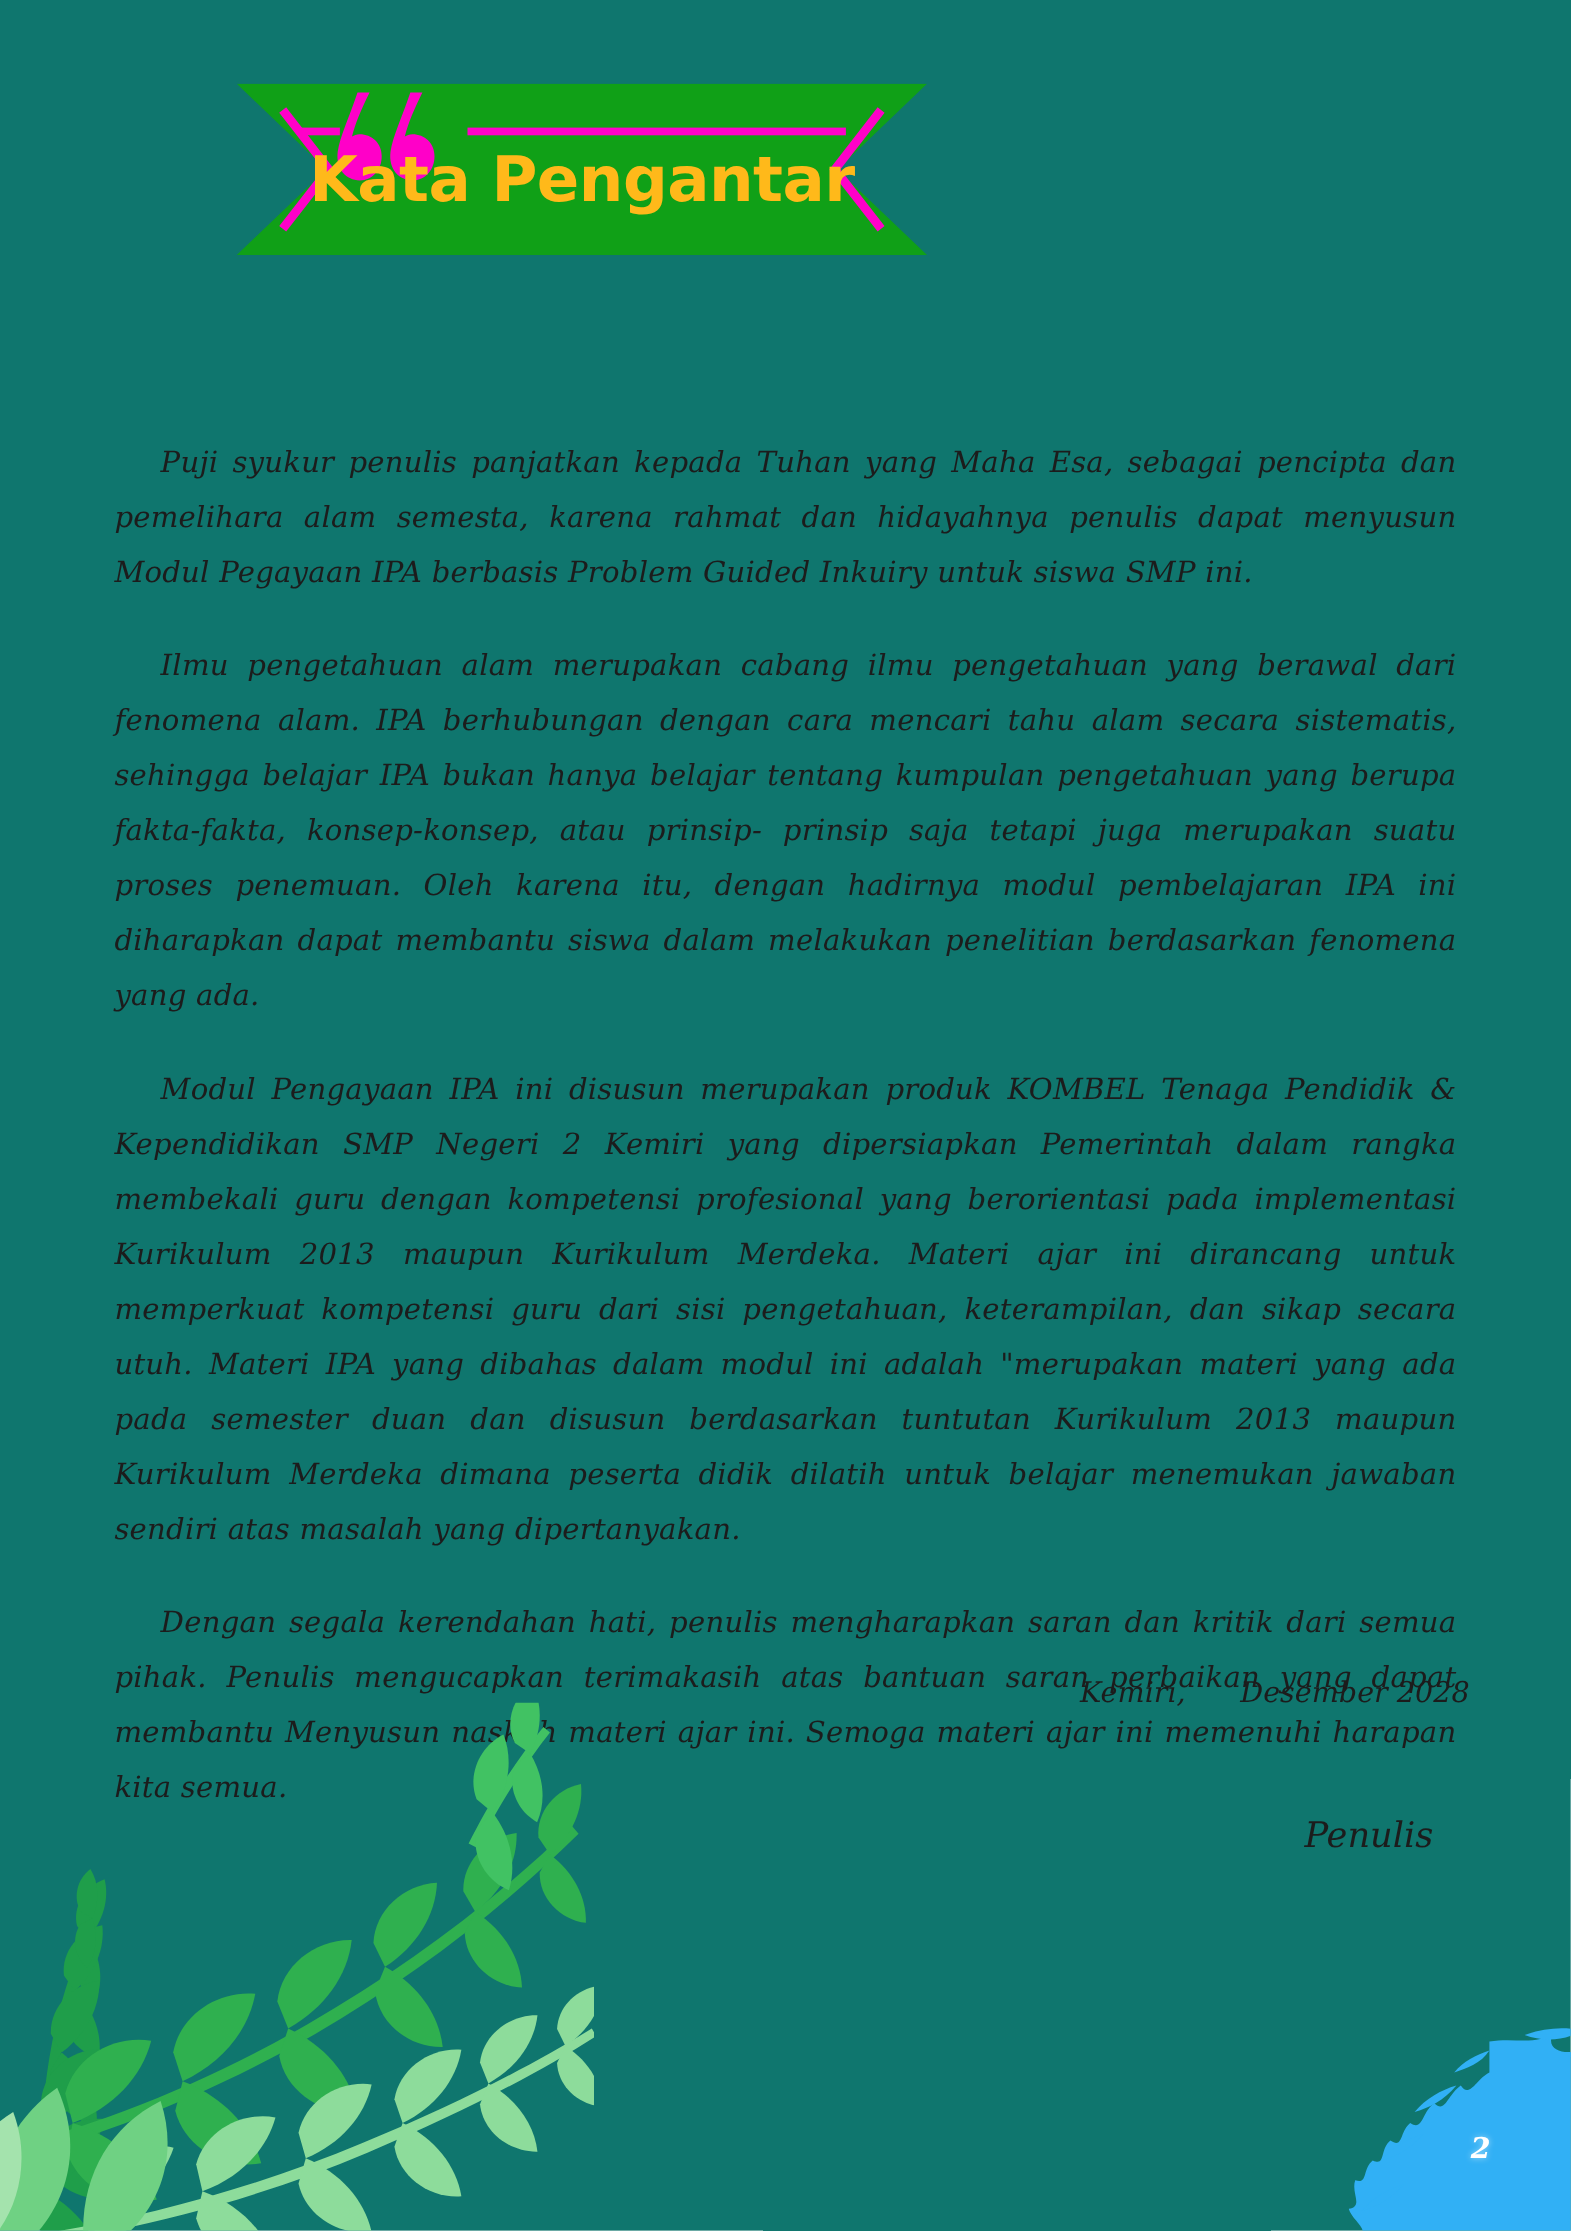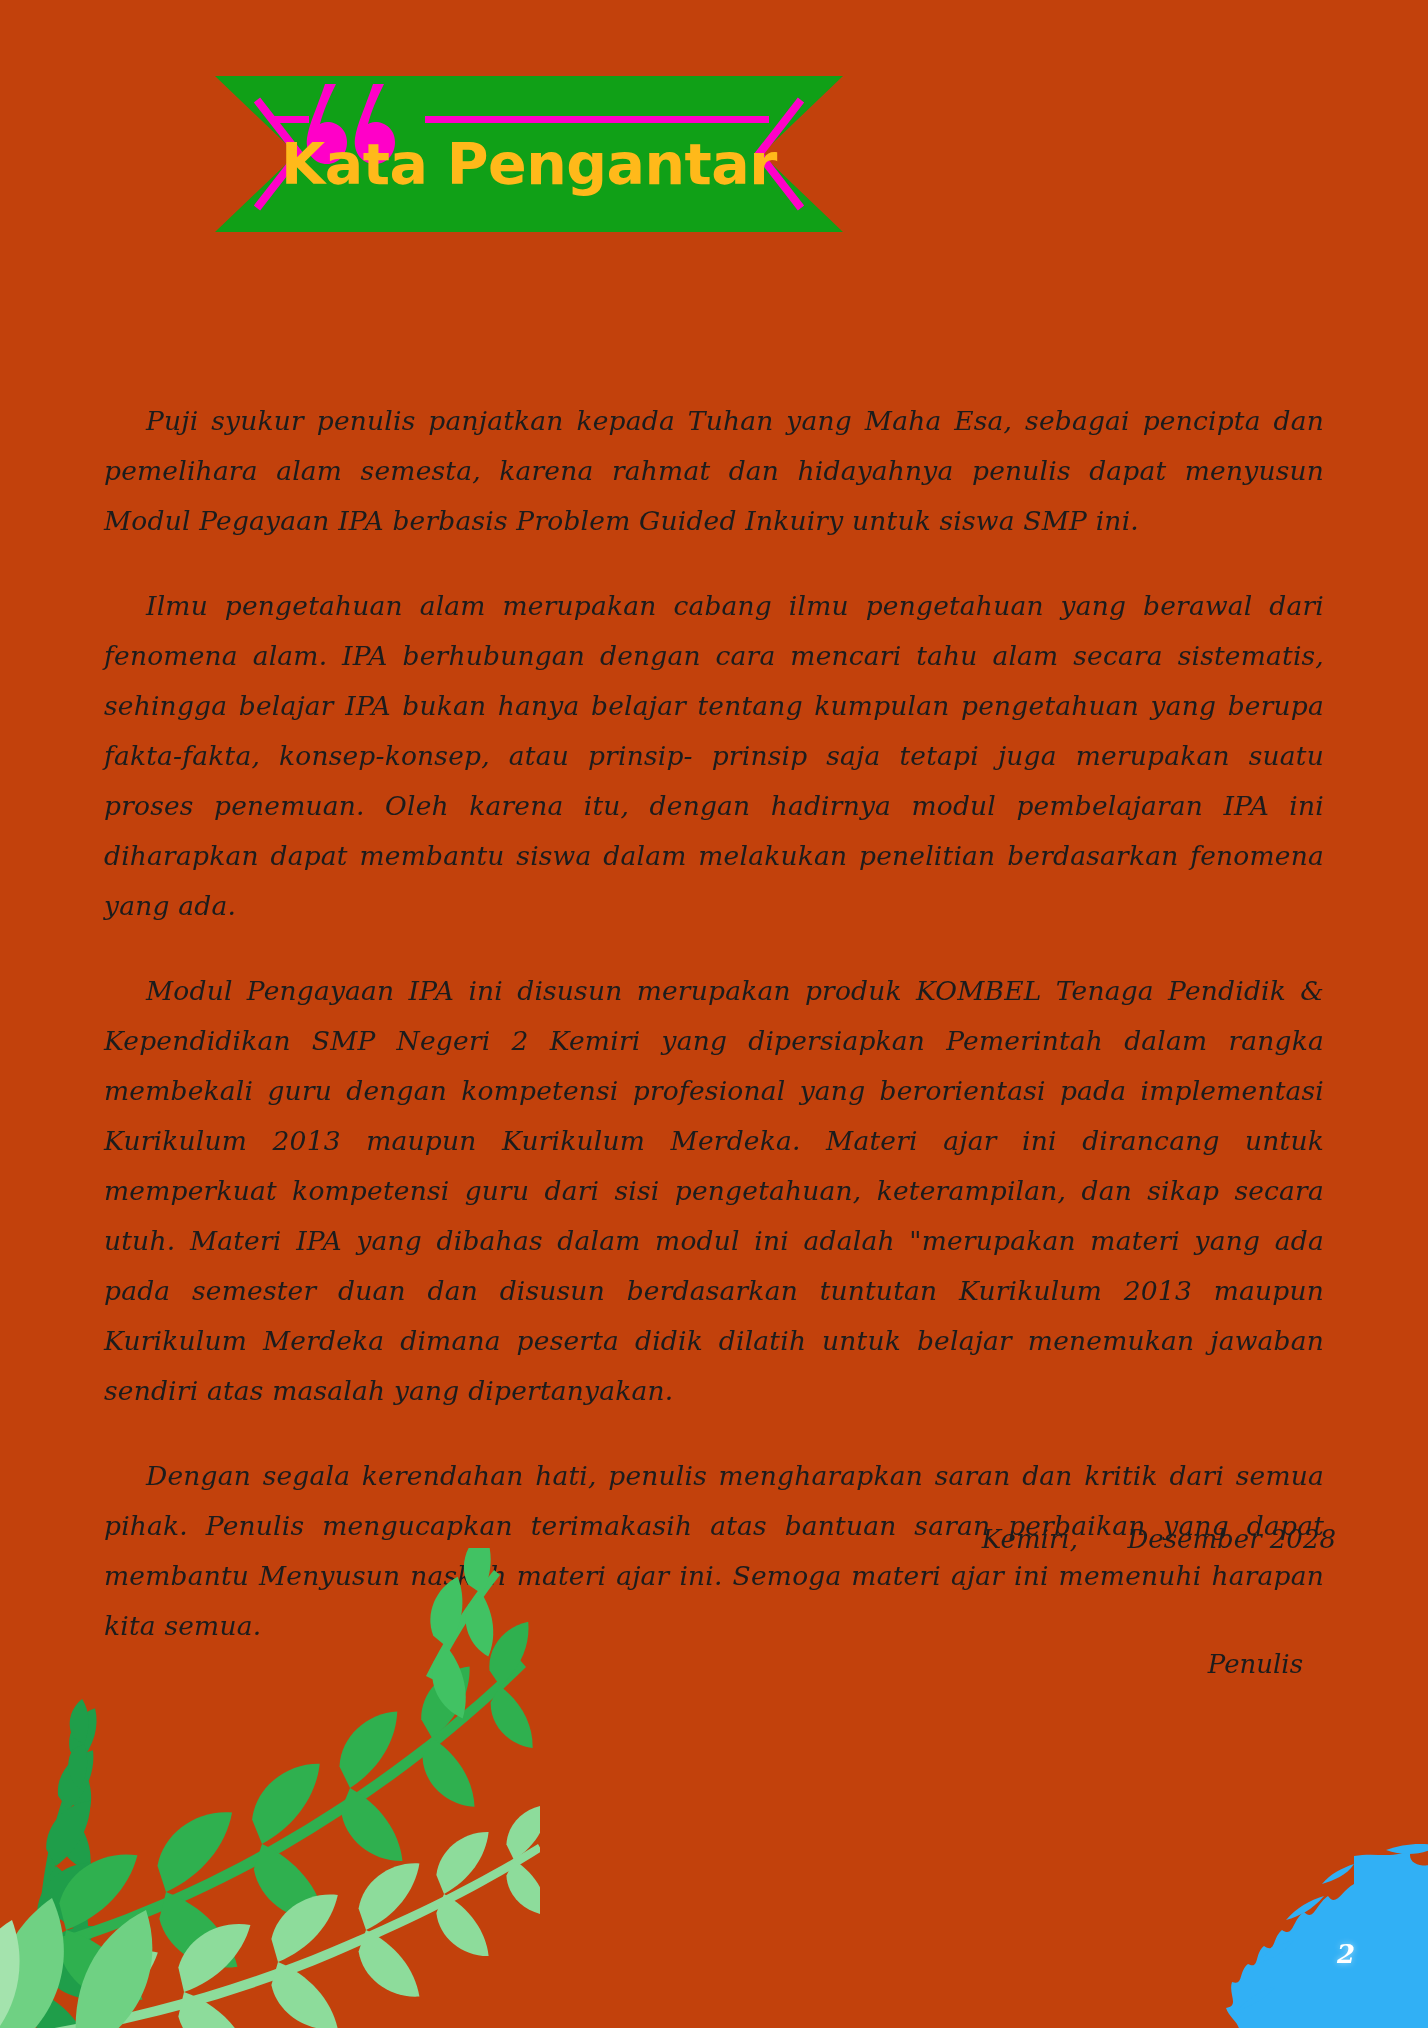--- a/index.html
+++ b/index.html
@@ -4,21 +4,21 @@
 <style>
   html, body {
     margin: 0;
     padding: 0;
     background: #ffffff;
   }
   .page {
     position: relative;
     width: 1428px;
     height: 2028px;
-    background: #c2410c;
+    background: #0f766e;
     overflow: hidden;
     font-family: "DejaVu Sans", sans-serif;
   }
 
   
   .banner-wrap {
     position: absolute;
     left: 215px;
     top: 76px;
     width: 628px;
@@ -103,21 +103,21 @@
     font-size: 26px;
     color: #1c1c1c;
     white-space: pre;
   }
   .sign-author {
     position: absolute;
     right: 125px;
     top: 1649px;
     font-family: "DejaVu Serif", serif;
     font-style: italic;
-    font-size: 26px;
+    font-size: 32px;
     color: #1c1c1c;
   }
 
   
   .leaves {
     position: absolute;
     left: -20px;
     bottom: -10px;
     width: 560px;
     height: 490px;

